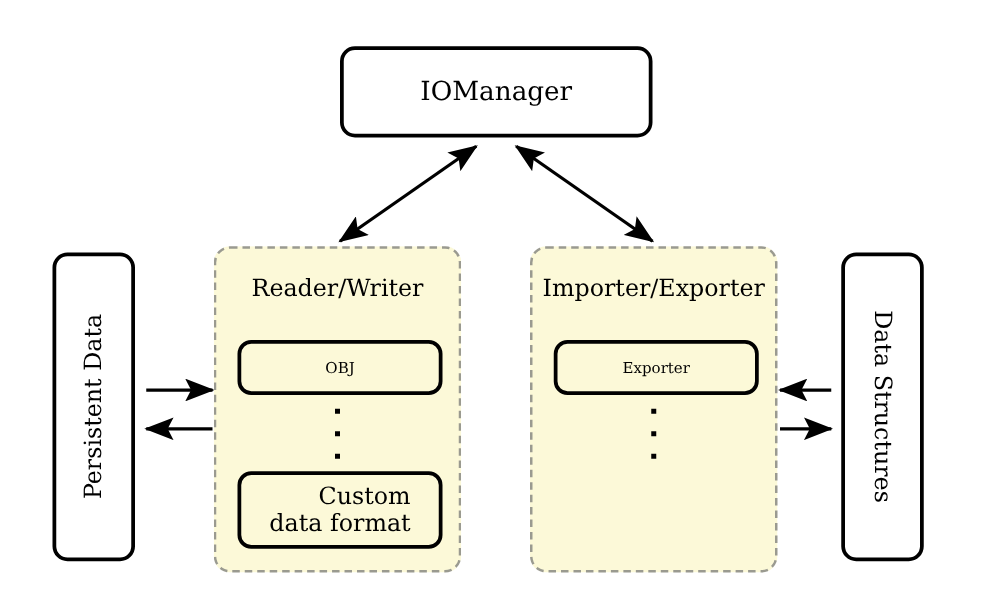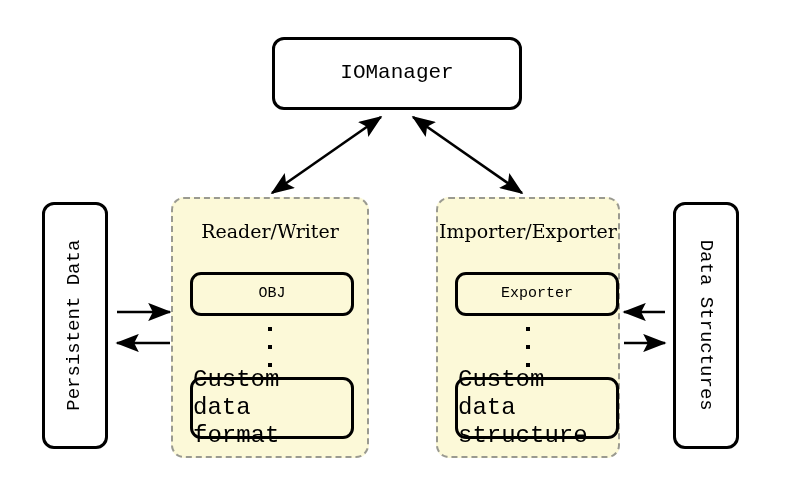--- a/index.html
+++ b/index.html
@@ -24,23 +24,22 @@
     height: 489px;
   }
 
   
   .node {
     position: absolute;
     box-sizing: border-box;
     display: flex;
     align-items: center;
     justify-content: center;
-    text-align: left;
+    text-align: right;
     line-height: 1.18;
-    font-family: Liberation Mono, monospace;
   }
 
   .hard-box {
     background: #ffffff;
     border: 3px solid #000000;
     border-radius: 12px;
   }
 
   .inner-box {
     background: #fcf9d8;
@@ -90,50 +89,50 @@
   }
 
   #reader-writer-panel {
     left: 171px;
     top: 197px;
     width: 198px;
     height: 261px;
   }
 
   #importer-exporter-panel {
-    left: 436px;
+    left: 424px;
     top: 197px;
-    width: 184px;
+    width: 198px;
     height: 261px;
   }
 
   .panel-title {
     position: absolute;
     left: 0;
     right: 0;
     top: 21px;
     text-align: center;
     font-size: 19px;
     white-space: nowrap;
   }
 
   .slot-a {
     left: 17px;
     top: 73px;
     width: 164px;
     height: 44px;
-    font-size: 15px;
+    font-size: 12px;
   }
 
   .slot-b {
     left: 17px;
     top: 178px;
     width: 164px;
     height: 62px;
-    font-size: 24px;
+    font-size: 19px;
   }
 
   .dots {
     position: absolute;
     left: 0;
     right: 0;
     top: 128px;
     height: 40px;
     display: flex;
     flex-direction: column;
@@ -240,22 +239,16 @@
       <div class="node inner-box slot-a">
         <span>Exporter</span>
       </div>
 
       <div class="dots">
         <span></span>
           <span></span>
           <span></span>
       </div>
 
-      <div class="node inner-box slot-b">
-        <span>
-          <span>Custom data</span><br>
-          <span>structure</span>
-        </span>
-      </div>
     </div>
   </div>
 
 </div>
 
 </body></html>

